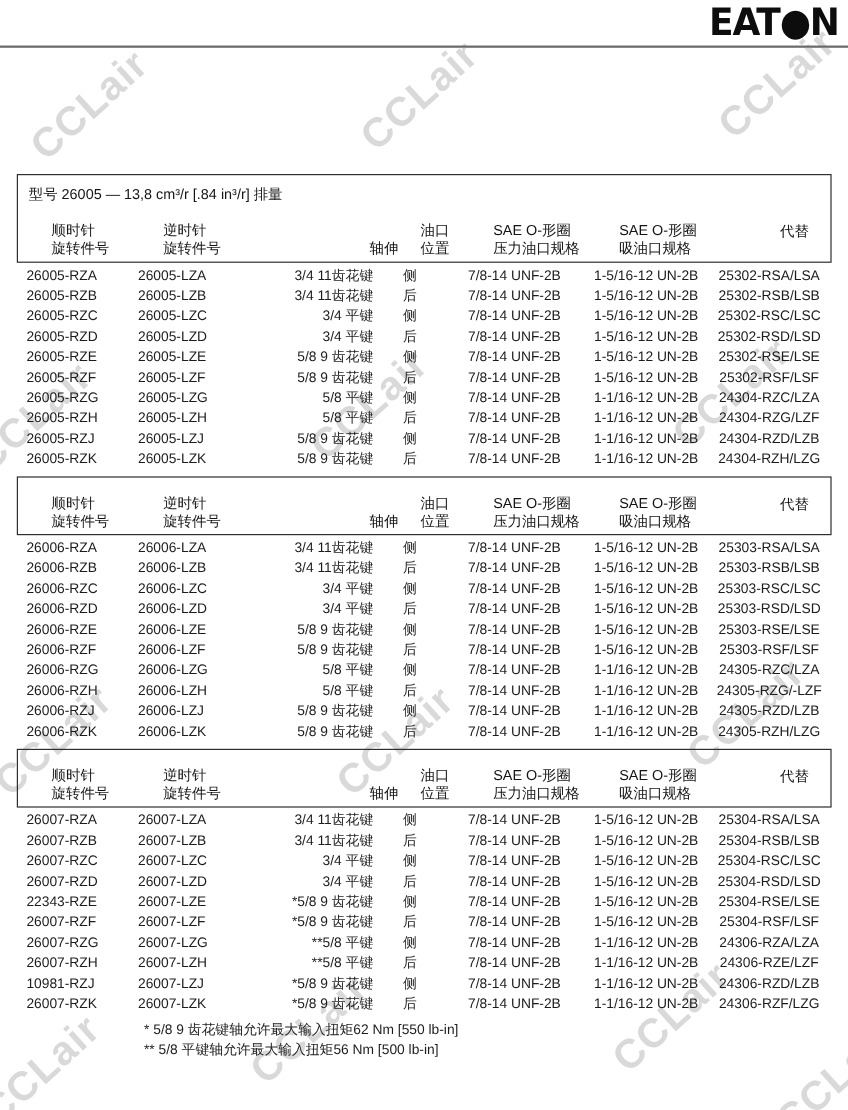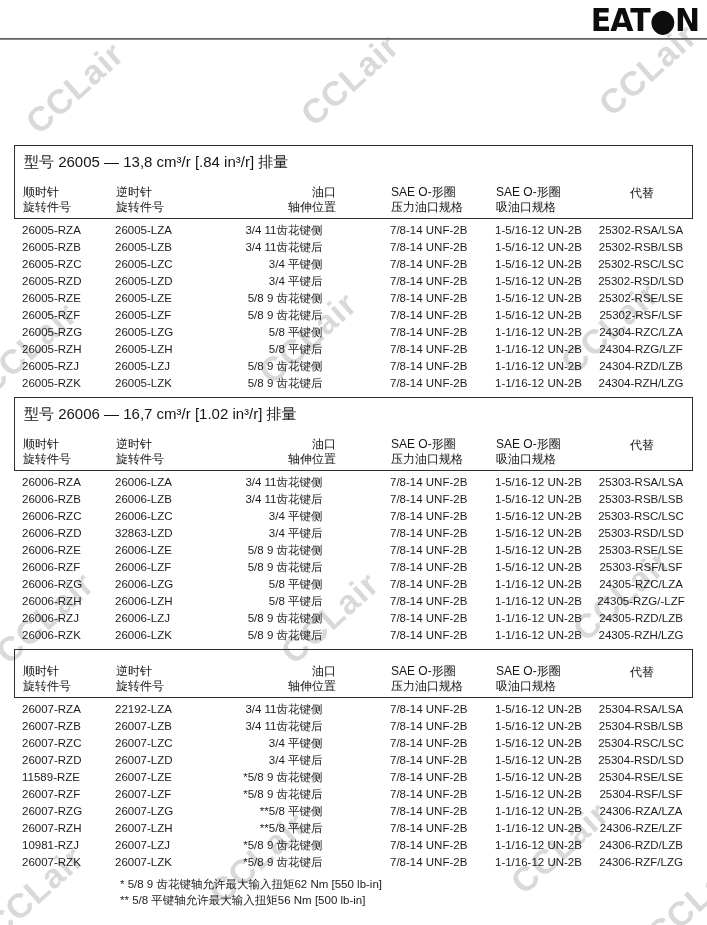--- a/index.html
+++ b/index.html
@@ -34,46 +34,46 @@
     position:absolute; top:38px; left:0; width:707px; height:2px;
     background:linear-gradient(#4f4f4f,#9a9a9a);
   }
 
   
   .tables-area { position:absolute; top:145px; left:14px; width:679px; }
   .model-table { margin-bottom:5px; }
   .table-box { border:1.5px solid #2e2e2e; box-sizing:border-box; }
   .table-title {
     padding:7px 0 0 9px;
-    font-size:15px; line-height:18px; color:#151515;
+    font-size:12px; line-height:18px; color:#151515;
     white-space:nowrap;
   }
   .grid {
     display:grid;
     grid-template-columns:96px 95px 106px 61px 115px 105px 98px;
   }
-  .header-row { height:44px; padding-bottom:3px; }
+  .header-row { height:44px; padding-bottom:3px;margin-left:20px; }
   .hcell {
     display:flex; flex-direction:column; justify-content:flex-end;
     font-size:12px; color:#151515;
   }
   .hl1, .hl2 { line-height:15px; white-space:nowrap; }
 
   .rows { padding-top:3px; }
   .data-row { height:17px; }
   .dcell {
     font-size:11.5px; line-height:17px; white-space:nowrap;
     color:#1c1c1c;
   }
 
   
   .col-cw-part-number      { text-align:left;  padding-left:8px;  }
   .col-ccw-part-number     { text-align:left;  padding-left:5px;  }
   .col-shaft-extension     { text-align:right; }
-  .col-port-position       { text-align:left; }
+  .col-port-position       { text-align:center; }
   .col-pressure-port-spec  { text-align:left;  padding-left:18px; }
   .col-suction-port-spec   { text-align:left;  padding-left:8px;  }
   .col-replacement         { text-align:center;justify-content:center; }
 
   
   .footnotes { margin:4px 0 0 106px; }
   .footnote { font-size:11.5px; line-height:16px; color:#1c1c1c; white-space:nowrap; }
 </style>
 </head>
 <body>
@@ -225,21 +225,20 @@
               <div class="dcell col-port-position">后</div>
               <div class="dcell col-pressure-port-spec">7/8-14 UNF-2B</div>
               <div class="dcell col-suction-port-spec">1-1/16-12 UN-2B</div>
               <div class="dcell col-replacement">24304-RZH/LZG</div>
             </div>
           </div>
   </section>
 
   <section class="model-table">
     <div class="table-box">
-      <div class="table-title">型号 26006 — 16,7 cm³/r [1.02 in³/r] 排量</div>
       <div class="grid header-row">
               <div class="hcell col-cw-part-number">
                 <div class="hl1">顺时针</div>
                 <div class="hl2">旋转件号</div>
               </div>
               <div class="hcell col-ccw-part-number">
                 <div class="hl1">逆时针</div>
                 <div class="hl2">旋转件号</div>
               </div>
               <div class="hcell col-shaft-extension">
@@ -287,21 +286,21 @@
               <div class="dcell col-cw-part-number">26006-RZC</div>
               <div class="dcell col-ccw-part-number">26006-LZC</div>
               <div class="dcell col-shaft-extension">3/4 平键</div>
               <div class="dcell col-port-position">侧</div>
               <div class="dcell col-pressure-port-spec">7/8-14 UNF-2B</div>
               <div class="dcell col-suction-port-spec">1-5/16-12 UN-2B</div>
               <div class="dcell col-replacement">25303-RSC/LSC</div>
             </div>
             <div class="grid data-row">
               <div class="dcell col-cw-part-number">26006-RZD</div>
-              <div class="dcell col-ccw-part-number">32863-LZD</div>
+              <div class="dcell col-ccw-part-number">26006-LZD</div>
               <div class="dcell col-shaft-extension">3/4 平键</div>
               <div class="dcell col-port-position">后</div>
               <div class="dcell col-pressure-port-spec">7/8-14 UNF-2B</div>
               <div class="dcell col-suction-port-spec">1-5/16-12 UN-2B</div>
               <div class="dcell col-replacement">25303-RSD/LSD</div>
             </div>
             <div class="grid data-row">
               <div class="dcell col-cw-part-number">26006-RZE</div>
               <div class="dcell col-ccw-part-number">26006-LZE</div>
               <div class="dcell col-shaft-extension">5/8 9 齿花键</div>
@@ -387,21 +386,21 @@
               </div>
               <div class="hcell col-replacement">
                 <div class="hl1"></div>
                 <div class="hl2">代替</div>
               </div>
             </div>
     </div>
     <div class="rows">
             <div class="grid data-row">
               <div class="dcell col-cw-part-number">26007-RZA</div>
-              <div class="dcell col-ccw-part-number">22192-LZA</div>
+              <div class="dcell col-ccw-part-number">26007-LZA</div>
               <div class="dcell col-shaft-extension">3/4 11齿花键</div>
               <div class="dcell col-port-position">侧</div>
               <div class="dcell col-pressure-port-spec">7/8-14 UNF-2B</div>
               <div class="dcell col-suction-port-spec">1-5/16-12 UN-2B</div>
               <div class="dcell col-replacement">25304-RSA/LSA</div>
             </div>
             <div class="grid data-row">
               <div class="dcell col-cw-part-number">26007-RZB</div>
               <div class="dcell col-ccw-part-number">26007-LZB</div>
               <div class="dcell col-shaft-extension">3/4 11齿花键</div>
@@ -422,21 +421,21 @@
             <div class="grid data-row">
               <div class="dcell col-cw-part-number">26007-RZD</div>
               <div class="dcell col-ccw-part-number">26007-LZD</div>
               <div class="dcell col-shaft-extension">3/4 平键</div>
               <div class="dcell col-port-position">后</div>
               <div class="dcell col-pressure-port-spec">7/8-14 UNF-2B</div>
               <div class="dcell col-suction-port-spec">1-5/16-12 UN-2B</div>
               <div class="dcell col-replacement">25304-RSD/LSD</div>
             </div>
             <div class="grid data-row">
-              <div class="dcell col-cw-part-number">11589-RZE</div>
+              <div class="dcell col-cw-part-number">22343-RZE</div>
               <div class="dcell col-ccw-part-number">26007-LZE</div>
               <div class="dcell col-shaft-extension">*5/8 9 齿花键</div>
               <div class="dcell col-port-position">侧</div>
               <div class="dcell col-pressure-port-spec">7/8-14 UNF-2B</div>
               <div class="dcell col-suction-port-spec">1-5/16-12 UN-2B</div>
               <div class="dcell col-replacement">25304-RSE/LSE</div>
             </div>
             <div class="grid data-row">
               <div class="dcell col-cw-part-number">26007-RZF</div>
               <div class="dcell col-ccw-part-number">26007-LZF</div>

